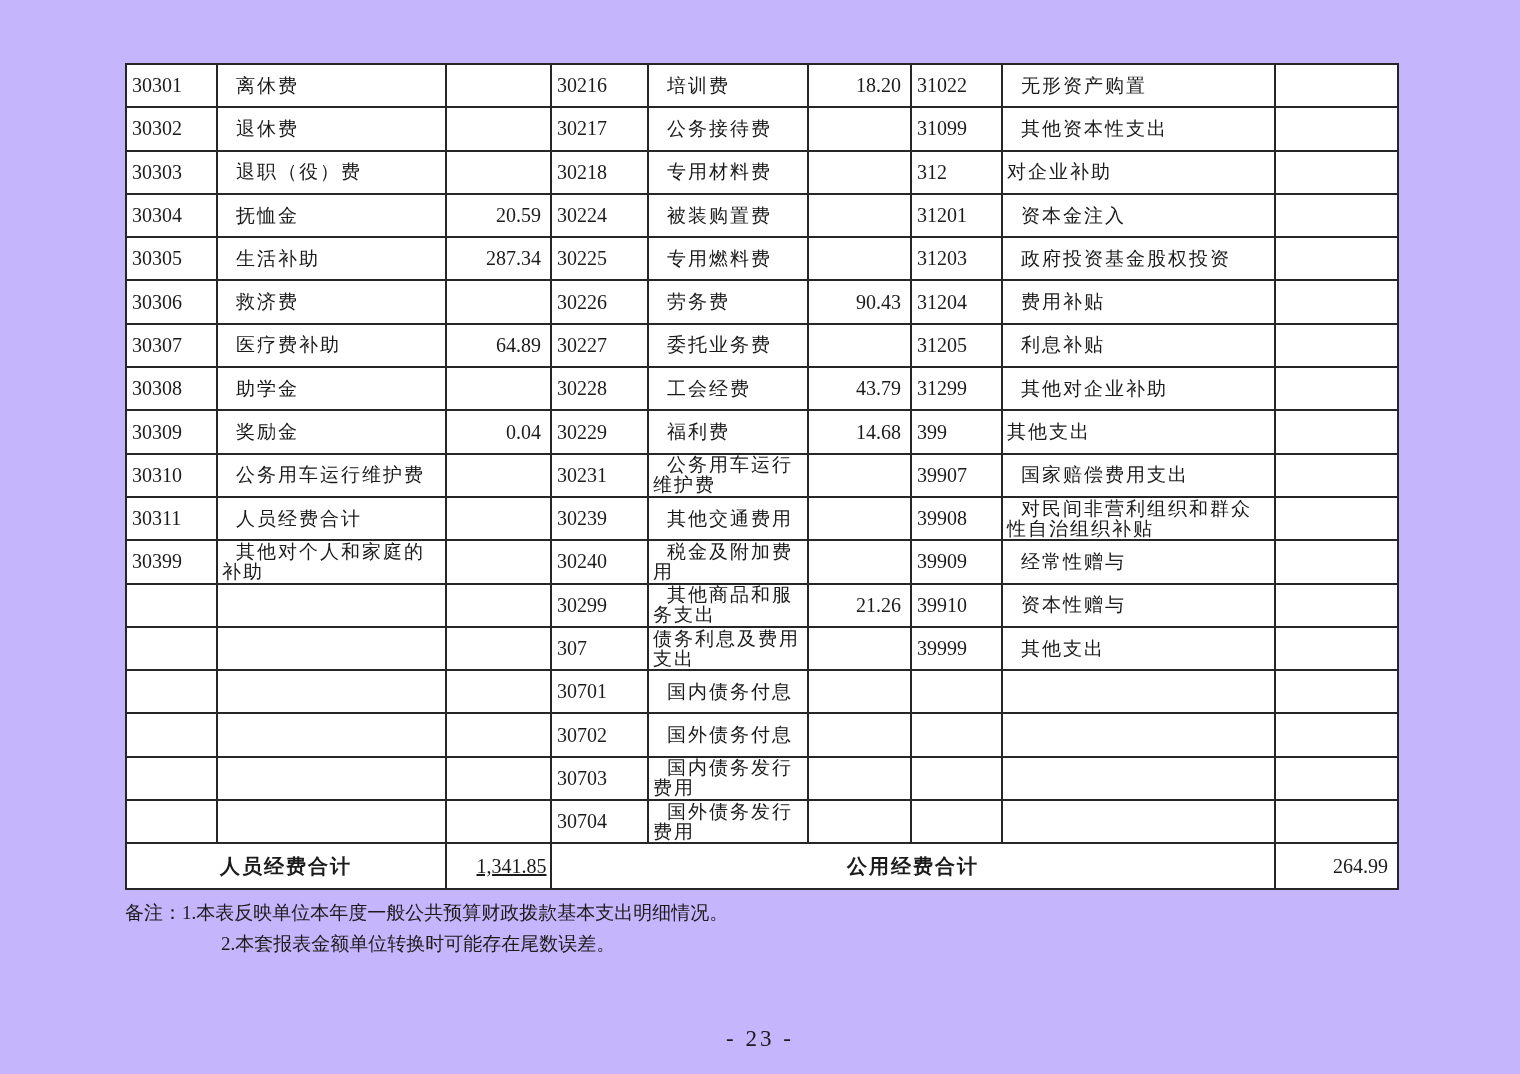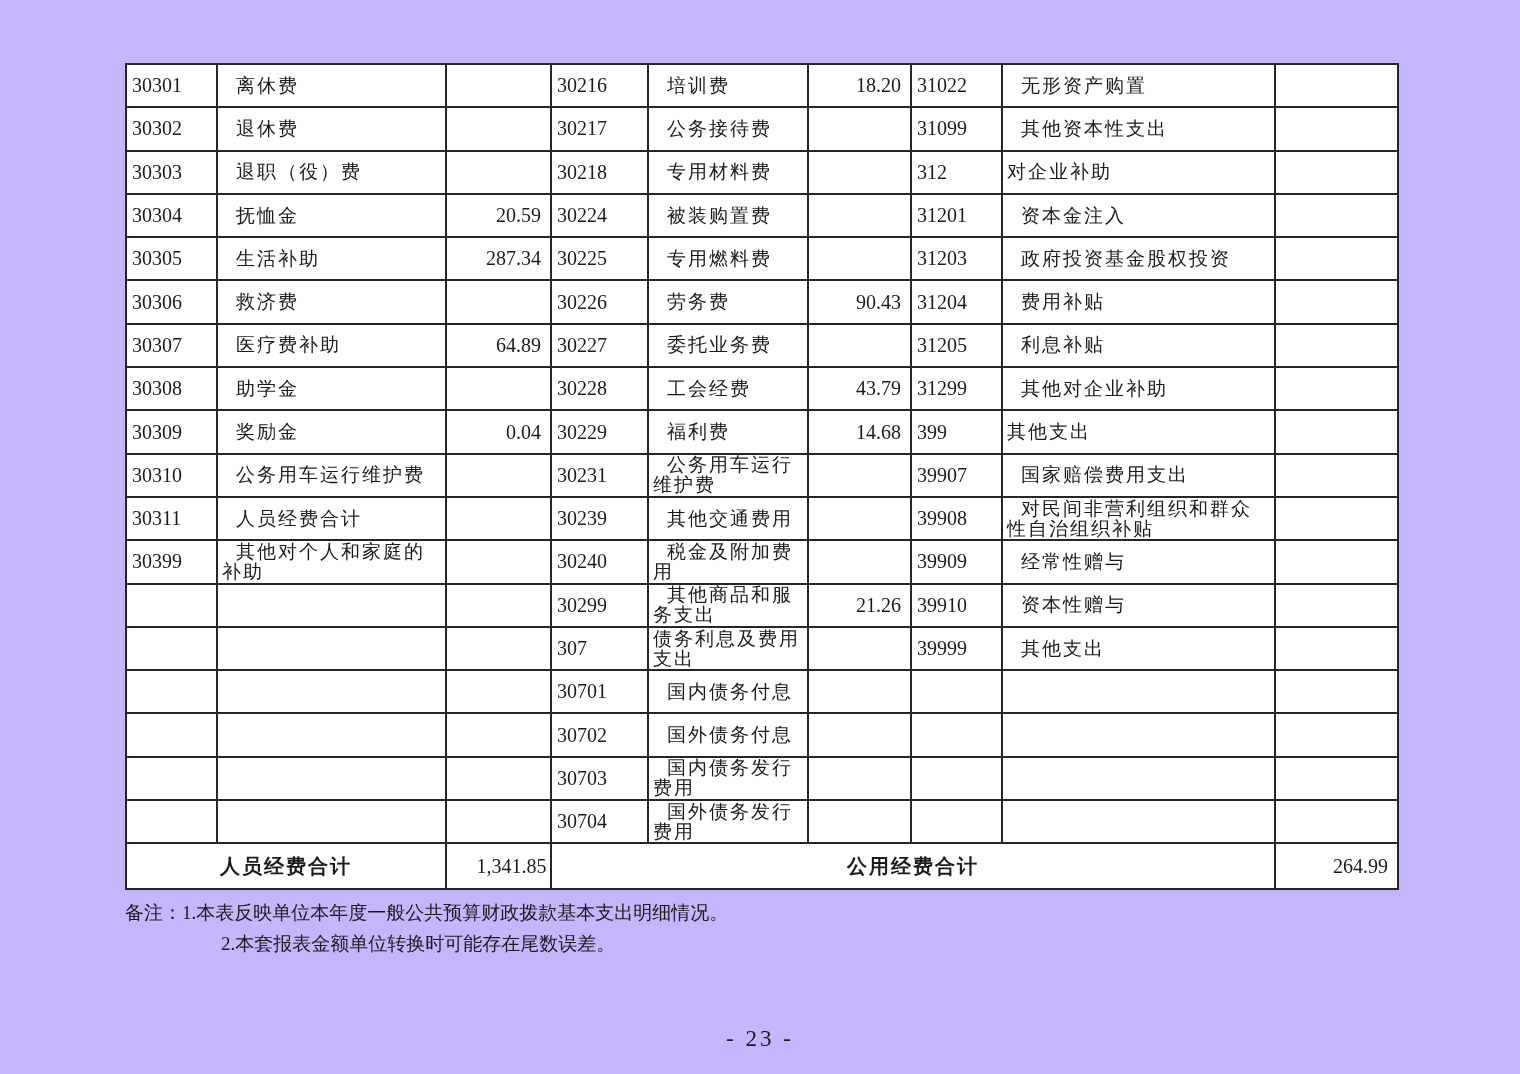--- a/index.html
+++ b/index.html
@@ -61,21 +61,21 @@
     padding-left: 26px;
   }
   .t-label {
     font-weight: bold;
     font-size: 20px;
     letter-spacing: 2px;
     justify-content: center;
   }
   .t-span2 { grid-column: span 2; }
   .t-span5 { grid-column: span 5; }
-  .t-value-center { justify-content: center; padding-right: 0; }
+  .t-value-center { justify-content: center; padding-right: 0; text-decoration: underline; }
   .notes {
     position: absolute;
     left: 125px;
     top: 897px;
     font-size: 19px;
     line-height: 31px;
     white-space: nowrap;
   }
   .note-line2 { margin-left: 96px; }
   .page-number {

